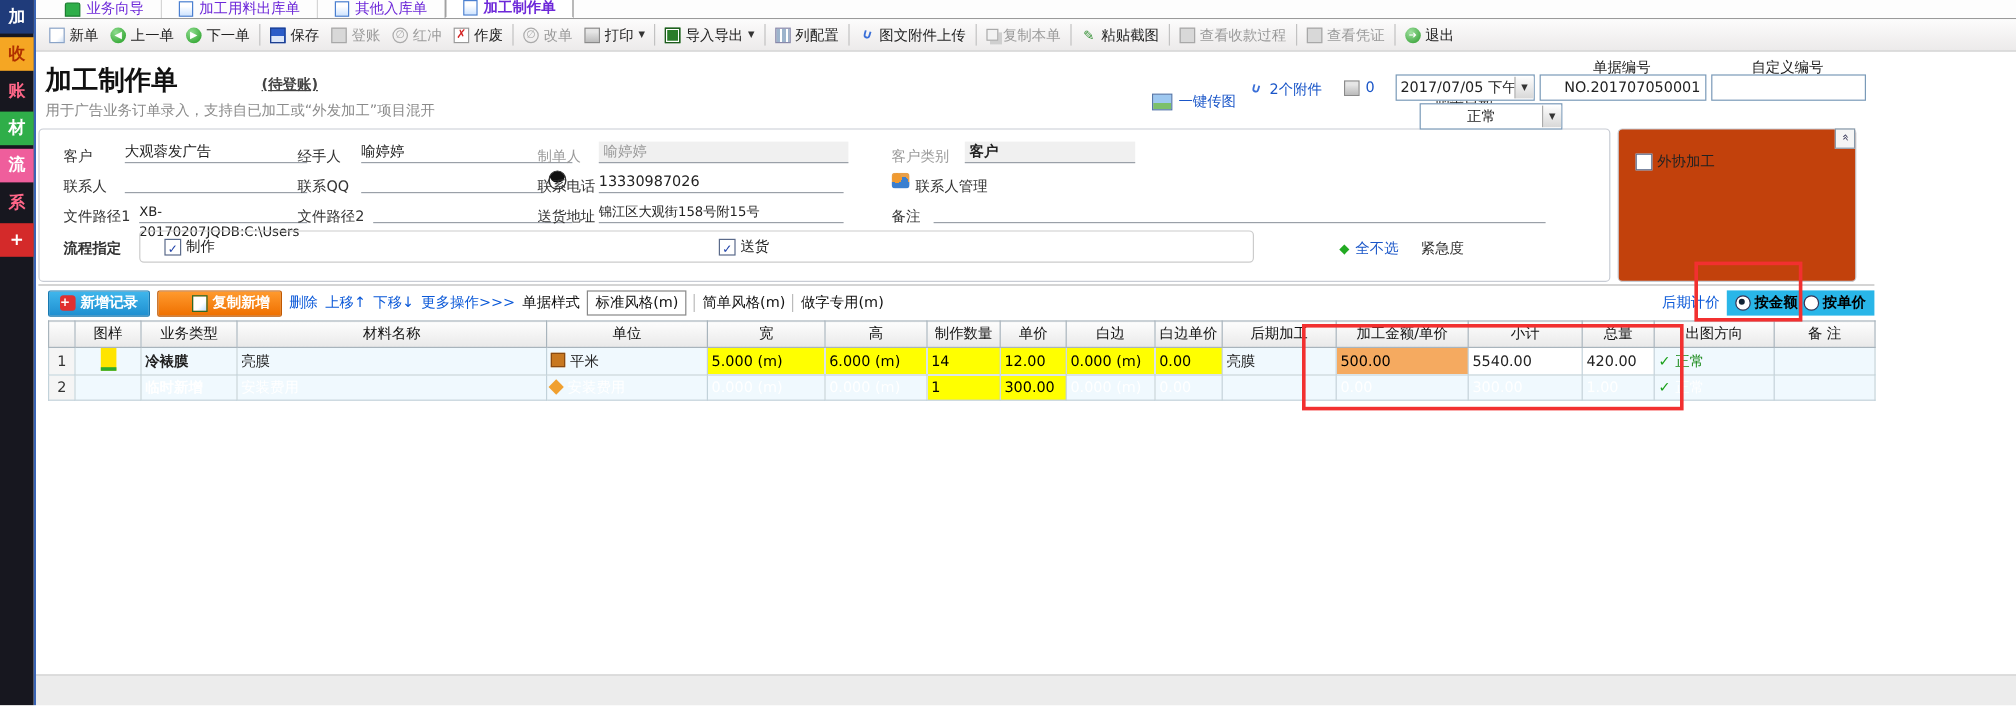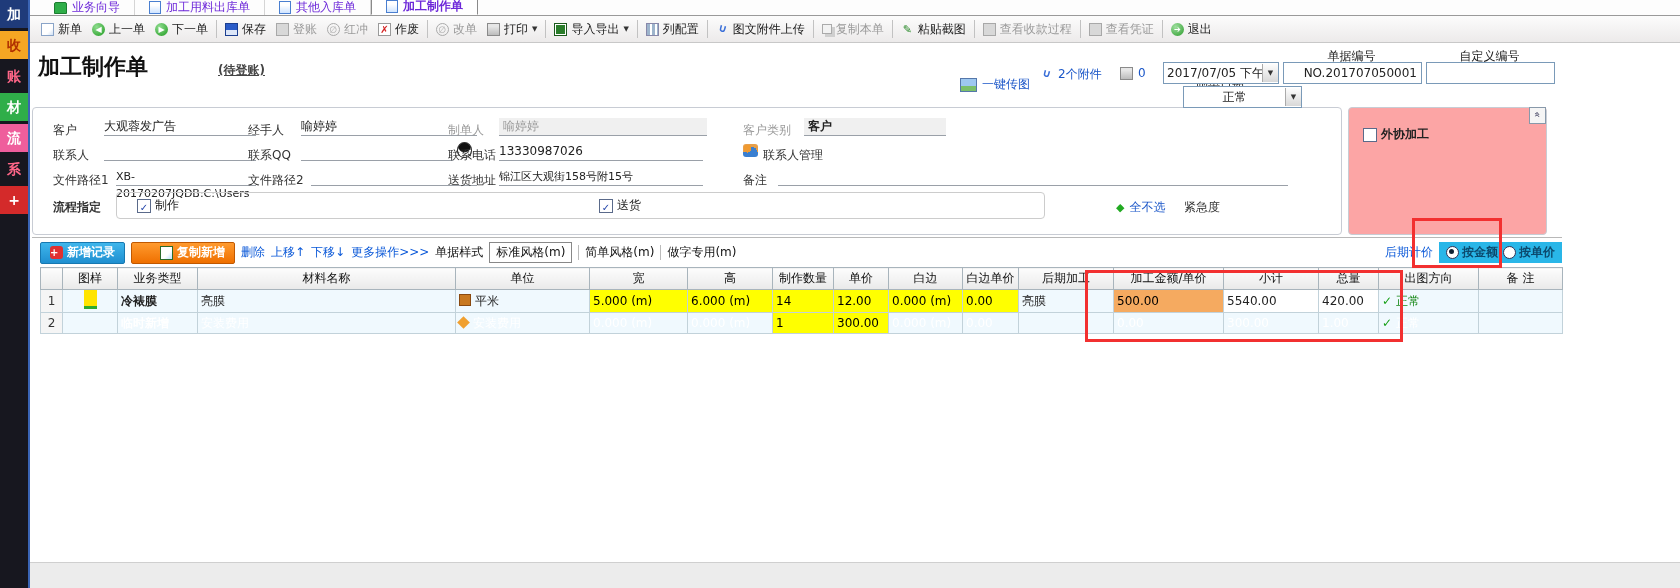--- a/index.html
+++ b/index.html
@@ -70,21 +70,21 @@
   #date-box .val{flex:1;padding-left:3px;white-space:nowrap;overflow:hidden;}
   .dd-btn{width:15px;height:18px;background:linear-gradient(#fdfdfd,#d8d8d8);border-left:1px solid #aaa;text-align:center;font-size:7px;line-height:18px;color:#333;}
   #docno-label{left:1283px;top:48px;width:137px;}
   #docno-box{left:1283px;top:62px;width:137px;}
   #docno-box .val{flex:1;text-align:right;padding-right:4px;}
   #custno-label{left:1426px;top:48px;width:127px;}
   #custno-box{left:1426px;top:62px;width:127px;}
 
   
   #form-panel{left:32px;top:107px;width:1308px;height:126px;border:1px solid #c8ccd4;border-radius:4px;background:#fff;}
-  #side-panel{left:1348px;top:107px;width:197px;height:126px;border:1px solid #c8ccd4;border-radius:4px;background:#fca5a5;font-weight:bold;}
+  #side-panel{left:1348px;top:107px;width:197px;height:126px;border:1px solid #c8ccd4;border-radius:4px;background:#c2410c;}
   #collapse-btn{left:1529px;top:107px;width:15px;height:15px;border:1px solid #8899aa;background:#f5f5f5;text-align:center;z-index:6;}
   #collapse-btn i{display:block;transform:rotate(90deg);font-size:10px;line-height:13px;color:#335;}
   .flabel{color:#333;}
   .flabel.gray{color:#9a9a9a;}
   .uline{border-bottom:1px solid #9aa0a8;height:17px;line-height:17px;}
   .grayfield{background:#f0f0f0;}
   .cb{width:12px;height:12px;border:1px solid #5a6a8a;background:#fff;display:inline-block;text-align:center;}
   .cb i{font-style:normal;color:#2244aa;font-size:10px;line-height:11px;font-weight:bold;}
   #flow-box{left:83px;top:84px;width:927px;height:25px;border:1px solid #ccc;border-radius:4px;display:flex;align-items:center;}
   .diamond{color:#22aa22;font-size:11px;}
@@ -101,21 +101,21 @@
   .btn-add{background:linear-gradient(#3fb6ec,#1f8fd0);border:1px solid #1778b0;}
   .btn-copy{background:linear-gradient(#ff9a2e,#ef7000);border:1px solid #c05800;padding-left:28px;}
   .i-addrec{width:13px;height:13px;background:#e03030;border-radius:3px;color:#fff;font-size:10px;line-height:13px;font-weight:bold;}
   .i-addrec::before{content:"+";}
   .i-copyrec{width:11px;height:12px;background:linear-gradient(135deg,#fff 60%,#bde0ff);border:1px solid #2a6a2a;}
   .glink{color:#0a58d8;}
   .gblack{color:#111;}
   .style-box{border:1px solid #888;background:#fff;padding:1px 6px;color:#111;}
   .gsep{width:1px;height:15px;background:#bbb;}
   #price-mode{margin-left:auto;display:flex;align-items:center;gap:6px;}
-  .price-box{background:#29b6e8;display:flex;align-items:center;gap:5px;padding:2px 7px;color:#0c4a6e;font-weight:bold;}
+  .price-box{background:#29b6e8;display:flex;align-items:center;gap:5px;padding:2px 7px;color:#000000;font-weight:bold;}
   .radio{width:11px;height:11px;border-radius:50%;background:#fff;border:1px solid #335;display:inline-block;position:relative;}
   .radio.on::after{content:"";position:absolute;left:2px;top:2px;width:5px;height:5px;border-radius:50%;background:#123;}
 
   
   #grid{left:40px;top:267px;border-collapse:collapse;table-layout:fixed;width:1522px;}
   #grid th{height:21px;background:linear-gradient(#fdfdfd,#e9e9e9);border:1px solid #a8b4bc;font-weight:normal;font-size:12px;color:#111;padding:0;overflow:hidden;white-space:nowrap;}
   #grid td{height:20px;border:1px solid #c2d2da;font-size:12px;padding:0 3px;overflow:hidden;white-space:nowrap;background:#f0f9fe;}
   #grid .rownum{background:#f5f5f5;text-align:center;color:#333;}
   #grid td.y{background:#ffff00;color:#000;}
   #grid td.o{background:#f5aa60;color:#000;}
@@ -251,20 +251,21 @@
       </span>
     <span class="tb-sep"></span>
     <span class="tb-item">
         <i class="ico i-exit"></i>
         <span>退出</span>
       </span>
   </div>
 
   <div id="hdr-title" class="abs">加工制作单</div>
   <div id="hdr-status" class="abs">(待登账)</div>
+  <div id="hdr-sub" class="abs">用于广告业务订单录入，支持自已加工或“外发加工”项目混开</div>
 
   <div id="lnk-img" class="abs hlink">
     <span class="i-img"></span>
     <span>一键传图</span>
   </div>
   <div id="lnk-att" class="abs hlink">
     <i class="ico i-clip"></i>
     <span>2个附件</span>
   </div>
   <div id="lnk-prn" class="abs hlink">

